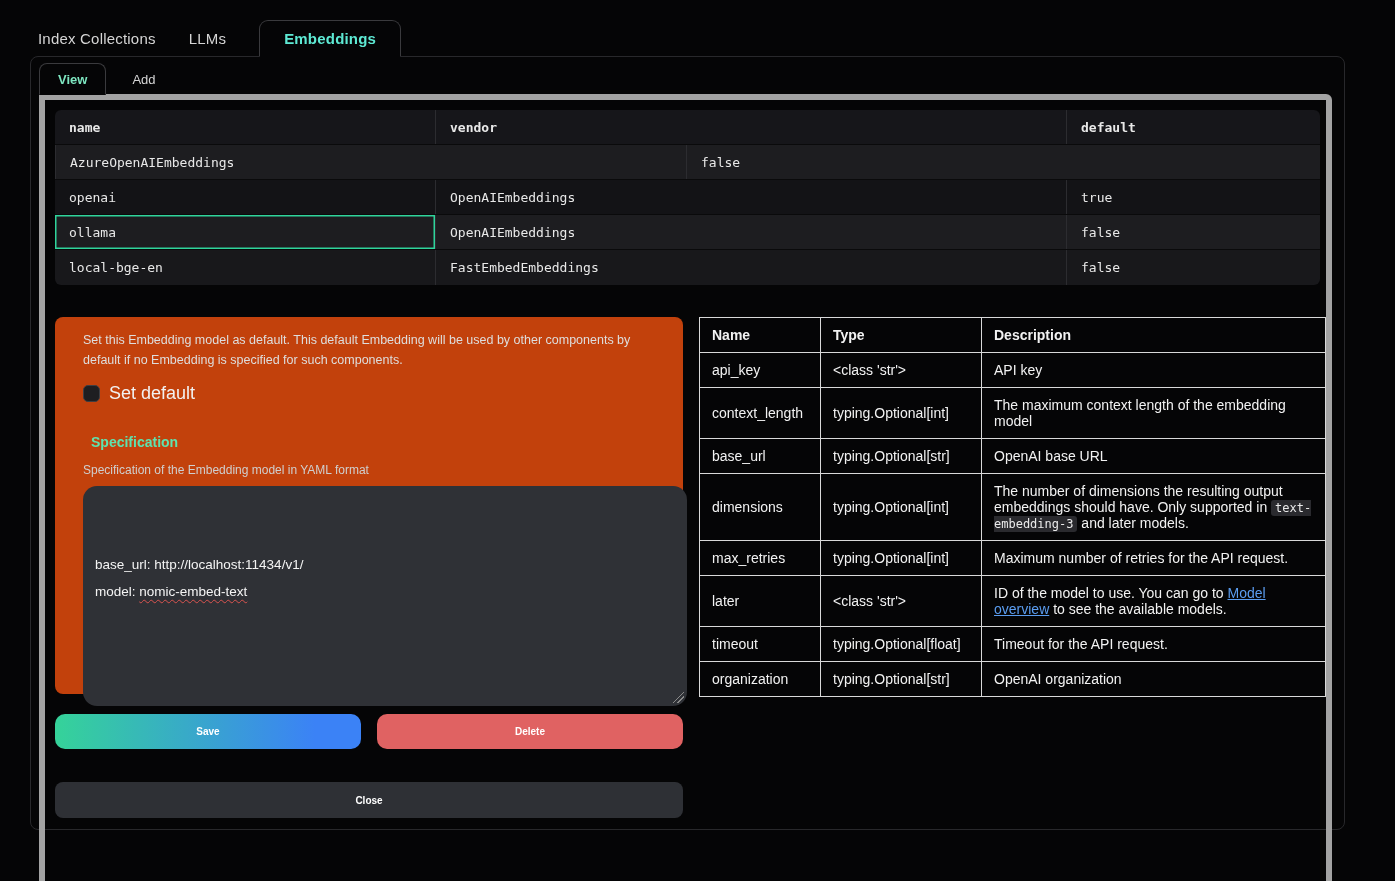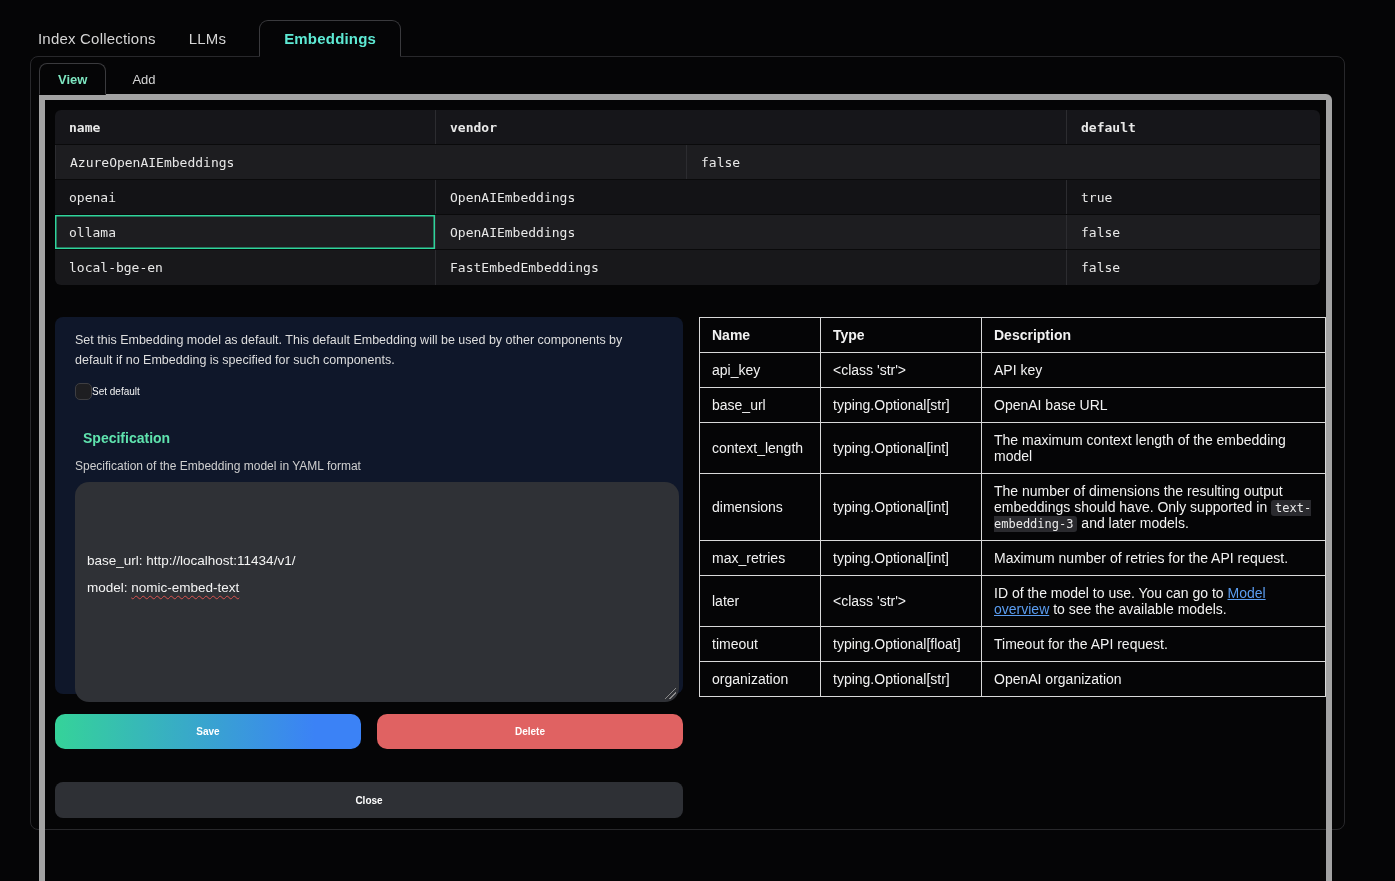--- a/index.html
+++ b/index.html
@@ -43,26 +43,26 @@
   .emb-rows .t-row:nth-child(2) { background:#131316; }
   .emb-rows .t-row:nth-child(3) { background:#1d1d20; }
   .emb-rows .t-row:nth-child(4) { background:#18181b; }
   .t-cell.selected { box-shadow: inset 0 0 0 1.5px #2fd49b; }
 
   
   .content-row { display:flex; margin-top:32px; }
   .left-col { width:628px; }
   .right-col { flex:1; margin-left:16px; }
 
-  .default-panel { background:#0f172a; border-radius:8px; height:377px; padding:13px 20px; }
+  .default-panel { background:#c2410c; border-radius:8px; height:377px; padding:13px 28px; }
   .default-desc { font-size:12.5px; color:#dedede; line-height:1.6; max-width:600px; }
   .checkbox-row { display:flex; align-items:center; margin-top:13px; }
   .checkbox-box { width:17px; height:17px; border:1px solid #3e3e42; border-radius:5px;
     background:#1e1e21; }
-  .checkbox-label { font-size:10px; color:#f2f2f2; }
+  .checkbox-label { margin-left:9px; font-size:18px; color:#f2f2f2; }
   .spec-heading { margin:30px 0 0 8px; color:#5fe3ae; font-size:14px; font-weight:bold; }
   .spec-subtitle { margin-top:13px; font-size:12px; color:#cfcfcf; }
   .yaml-editor { position:relative; margin-top:9px; width:604px; height:220px;
     background:#2f3136; border-radius:14px; padding:11px 12px; font-size:13.5px;
     color:#f4f4f4; line-height:27px; white-space:pre-wrap; cursor:text; }
   .misspell { text-decoration:underline; text-decoration-style:wavy;
     text-decoration-color:#d9534f; text-decoration-thickness:1px; text-underline-offset:3px; }
   .resize-handle { position:absolute; right:3px; bottom:3px; width:11px; height:11px;
     background:linear-gradient(135deg, transparent 0 46%, #8a8a8a 46% 54%, transparent 54% 68%, #8a8a8a 68% 76%, transparent 76%); }
 
@@ -169,28 +169,28 @@
               <th>Description</th>
             </tr>
           </thead>
           <tbody id="schema-body">
               <tr>
                 <td>api_key</td>
                 <td>&lt;class 'str'&gt;</td>
                 <td>API key</td>
               </tr>
               <tr>
+                <td>context_length</td>
+                <td>typing.Optional[int]</td>
+                <td>The maximum context length of the embedding model</td>
+              </tr>
+              <tr>
                 <td>base_url</td>
                 <td>typing.Optional[str]</td>
                 <td>OpenAI base URL</td>
-              </tr>
-              <tr>
-                <td>context_length</td>
-                <td>typing.Optional[int]</td>
-                <td>The maximum context length of the embedding model</td>
               </tr>
               <tr>
                 <td>dimensions</td>
                 <td>typing.Optional[int]</td>
                 <td>The number of dimensions the resulting output embeddings should have. Only supported in <span class="code-chip">text-embedding-3</span> and later models.</td>
               </tr>
               <tr>
                 <td>max_retries</td>
                 <td>typing.Optional[int]</td>
                 <td>Maximum number of retries for the API request.</td>

